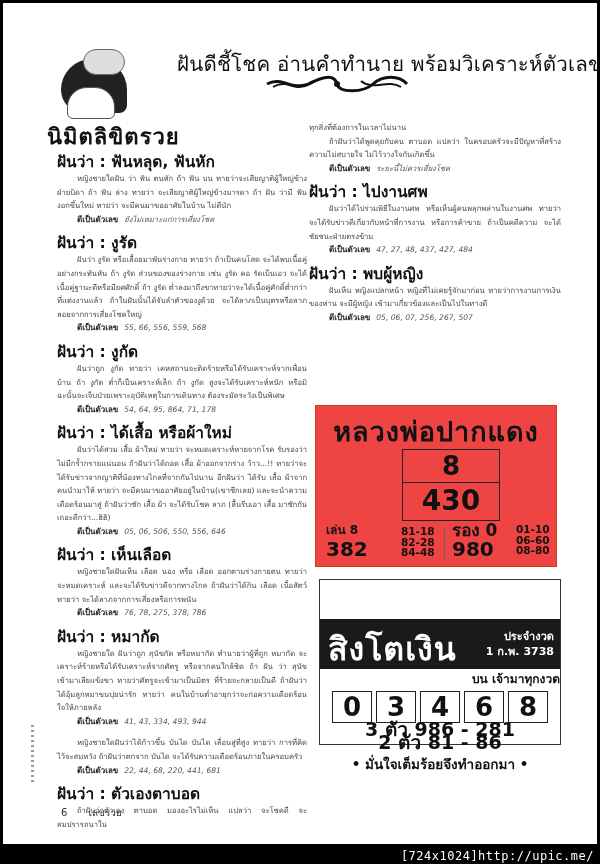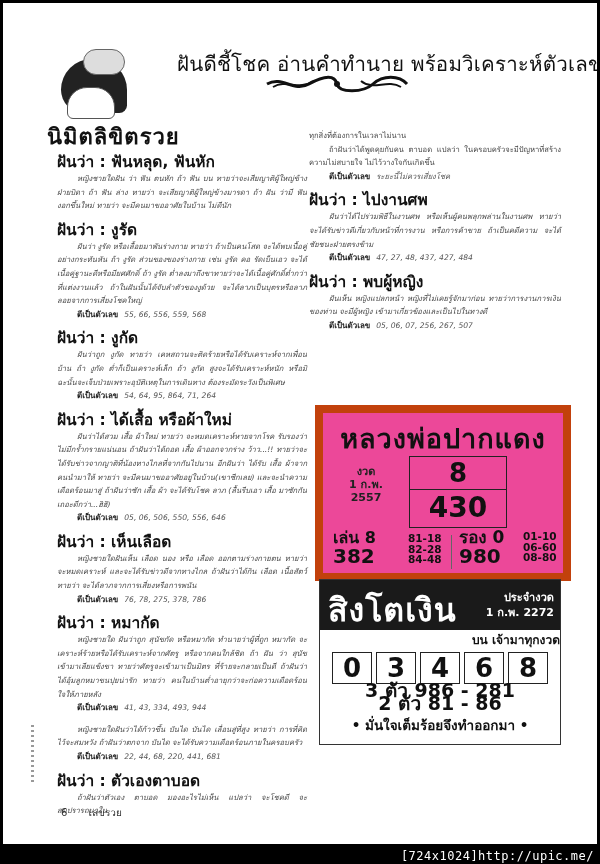--- a/index.html
+++ b/index.html
@@ -13,52 +13,52 @@
   .logo .dark { position:absolute; left:8px; top:12px; width:66px; height:54px; background:#222; border-radius:40px 40px 10px 30px; }
   .logo .cloud { position:absolute; left:30px; top:2px; width:40px; height:24px; background:#ddd; border-radius:14px; border:1px solid #666; }
   .logo .face { position:absolute; left:14px; top:40px; width:46px; height:30px; background:#fff; border-radius:20px 20px 6px 6px; border:1px solid #555; }
   .logo-title { position:absolute; left:44px; top:116px; font-size:22px; font-weight:bold; letter-spacing:1px; color:#111; }
   .headline { position:absolute; left:174px; top:44px; font-size:20.5px; color:#111; white-space:nowrap; letter-spacing:0.2px; }
   .ornament { position:absolute; left:260px; top:72px; width:148px; height:18px; }
 
   
   .col { position:absolute; font-size:7.6px; line-height:13.6px; color:#444; }
   .col-left { left:54px; top:150px; width:250px; }
-  .col-right { left:306px; top:126px; width:252px; }
+  .col-right { left:306px; top:118px; width:252px; }
   .entry { margin-bottom:8px; }
   .entry h3 { margin:0; font-size:15.5px; line-height:19px; font-weight:bold; color:#111; }
-  .entry p { margin:0; text-indent:20px; text-align:justify;font-style:italic; }
+  .entry p { margin:0; text-indent:20px; text-align:justify; }
   .lucky { padding-left:20px; }
   .lucky b { color:#222; font-size:8px; margin-right:6px; }
   .lucky i { font-style:italic; color:#555; }
   .cont { margin:0 0 8px 0; }
   .cont p { margin:0; text-align:justify; }
   .cont p.ind { text-indent:20px; }
 
   
-  .box1 { position:absolute; left:312px; top:402px; width:240px; height:160px; border:8px solid #c2410c; background:#ec4899; }
+  .box1 { position:absolute; left:312px; top:402px; width:240px; height:160px; border:1px solid #c2410c; background:#ef4444; }
   .box1 .title { position:absolute; left:0; right:0; top:4px; text-align:center; font-size:27px; font-weight:bold; letter-spacing:1px; color:#111; }
   .box1 .draw { position:absolute; left:14px; top:52px; width:58px; text-align:center; font-size:11px; line-height:13px; font-weight:bold; color:#222; }
   .box1 .main { position:absolute; left:86px; top:43px; width:96px; height:70px; border:1.5px solid #222; }
   .box1 .main .top { height:32px; border-bottom:1.5px solid #222; text-align:center; font-size:26px; font-weight:bold; line-height:32px; }
   .box1 .main .bot { text-align:center; font-size:28px; font-weight:bold; line-height:36px; }
   .box1 .play { position:absolute; left:10px; top:116px; font-weight:bold; }
-  .box1 .play .lbl { font-size:16px; line-height:17px; }
+  .box1 .play .lbl { font-size:12px; line-height:17px; }
   .box1 .play .num { font-size:20px; line-height:20px; }
   .box1 .pairs { position:absolute; font-size:10.5px; line-height:10.5px; font-weight:bold; }
   .box1 .pairs1 { left:85px; top:120px; }
   .box1 .pairs2 { left:200px; top:118px; }
   .box1 .sep { position:absolute; left:128px; top:122px; width:1px; height:34px; background:#666; }
   .box1 .sec { position:absolute; left:136px; top:116px; font-weight:bold; }
   .box1 .sec .lbl { font-size:17px; line-height:17px; }
   .box1 .sec .num { font-size:20px; line-height:20px; }
 
   
   .box2 { position:absolute; left:316px; top:576px; width:240px; height:164px; border:1.5px solid #333; background:#fff; }
-  .box2 .banner { height:50px; background:#1a1a1a; position:relative; }
+  .box2 .banner { height:50px; background:#1a1a1a; position:relative;margin-top:39px; }
   .box2 .banner .brand { position:absolute; left:8px; top:4px; color:#fff; font-size:32px; font-weight:bold; letter-spacing:1px; }
   .box2 .banner .per { position:absolute; right:6px; top:10px; color:#fff; font-size:11px; font-weight:bold; text-align:right; line-height:15px; }
   .box2 .sub { text-align:right; font-size:12px; font-weight:bold; margin-top:0; }
   .box2 .digits { display:flex; gap:4px; justify-content:center; margin-top:3px; }
   .box2 .digit { width:38px; height:30px; border:1.5px solid #222; text-align:center; font-size:26px; font-weight:bold; line-height:30px; }
   .box2 .lines { text-align:center; font-size:19px; font-weight:bold; line-height:13px; margin-top:0; }
   .box2 .slogan { text-align:center; font-size:13.5px; font-weight:bold; margin-top:4px; }
 
   .footer { position:absolute; left:58px; top:802px; font-size:10px; color:#333; }
   .footer span { margin-right:18px; }
@@ -80,30 +80,31 @@
   <svg class="ornament" viewBox="0 0 148 18">
     <path d="M4 9 C20 0,30 18,46 9 S72 0,74 9 S100 18,110 9 S136 0,144 9" stroke="#111" stroke-width="3" fill="none"></path>
     <path d="M10 12 C24 4,36 16,50 6 M98 6 C110 16,124 4,138 12" stroke="#111" stroke-width="2" fill="none"></path>
     <circle cx="74" cy="9" r="3" fill="#111"></circle>
   </svg>
 
   <div class="col col-left">
     <div class="entry">
       <h3>ฝันว่า : ฟันหลุด, ฟันหัก</h3>
       <p>หญิงชายใดฝัน ว่า ฟัน ตนหัก ถ้า ฟัน บน ทายว่าจะเสียญาติผู้ใหญ่ข้างฝ่ายบิดา ถ้า ฟัน ล่าง ทายว่า จะเสียญาติผู้ใหญ่ข้างมารดา ถ้า ฝัน ว่ามี ฟัน งอกขึ้นใหม่ ทายว่า จะมีคนมาขออาศัยในบ้าน ไม่ดีนัก</p>
+      <div class="lucky"><b>ตีเป็นตัวเลข</b><i>ยังไม่เหมาะแก่การเสี่ยงโชค</i></div>
     </div>
     <div class="entry">
       <h3>ฝันว่า : งูรัด</h3>
       <p>ฝันว่า งูรัด หรือเลื้อยมาพันร่างกาย ทายว่า ถ้าเป็นคนโสด จะได้พบเนื้อคู่อย่างกระทันหัน ถ้า งูรัด ส่วนของของร่างกาย เช่น งูรัด คอ รัดเบ็นเอว จะได้เนื้อคู่ฐานะดีหรือมียศศักดิ์ ถ้า งูรัด ต่ำลงมาถึงขาทายว่าจะได้เนื้อคู่ศักดิ์ต่ำกว่า ที่แต่งงานแล้ว ถ้าในฝันนั้นได้จับลำตัวของงูด้วย จะได้ลาภเป็นบุตรหรือลาภลอยจากการเสี่ยงโชคใหญ่</p>
       <div class="lucky"><b>ตีเป็นตัวเลข</b><i>55, 66, 556, 559, 568</i></div>
     </div>
     <div class="entry">
       <h3>ฝันว่า : งูกัด</h3>
       <p>ฝันว่าถูก งูกัด ทายว่า เคหสถานจะติดร้ายหรือได้รับเคราะห์จากเพื่อนบ้าน ถ้า งูกัด ต่ำก็เป็นเคราะห์เล็ก ถ้า งูกัด สูงจะได้รับเคราะห์หนัก หรือมิฉะนั้นจะเจ็บป่วยเพราะอุบัติเหตุในการเดินทาง ต้องระมัดระวังเป็นพิเศษ</p>
-      <div class="lucky"><b>ตีเป็นตัวเลข</b><i>54, 64, 95, 864, 71, 264</i></div>
+      <div class="lucky"><b>ตีเป็นตัวเลข</b><i>54, 64, 95, 864, 71, 178</i></div>
     </div>
     <div class="entry">
       <h3>ฝันว่า : ได้เสื้อ หรือผ้าใหม่</h3>
       <p>ฝันว่าได้สวม เสื้อ ผ้าใหม่ ทายว่า จะหมดเคราะห์หายจากโรค รับรองว่าไม่มีกร้ำกรายแน่นอน ถ้าฝันว่าได้ถอด เสื้อ ผ้าออกจากร่าง ว้าว...!! ทายว่าจะได้รับข่าวจากญาติที่น้องทางไกลที่จากกันไปนาน อีกฝันว่า ได้รับ เสื้อ ผ้าจากคนนำมาให้ ทายว่า จะมีคนมาขออาศัยอยู่ในบ้าน(เขาซีกเลย) และจะนำความเดือดร้อนมาสู่ ถ้าฝันว่าซัก เสื้อ ผ้า จะได้รับโชค ลาภ (ลื้นรีบเอา เสื้อ มาซักกันเถอะดีกว่า...ฮิฮิ)</p>
       <div class="lucky"><b>ตีเป็นตัวเลข</b><i>05, 06, 506, 550, 556, 646</i></div>
     </div>
     <div class="entry">
       <h3>ฝันว่า : เห็นเลือด</h3>
       <p>หญิงชายใดฝันเห็น เลือด นอง หรือ เลือด ออกตามร่างกายตน ทายว่า จะหมดเคราะห์ และจะได้รับข่าวดีจากทางไกล ถ้าฝันว่าได้กิน เลือด เนื้อสัตว์ ทายว่า จะได้ลาภจากการเสี่ยงหรือการพนัน</p>
       <div class="lucky"><b>ตีเป็นตัวเลข</b><i>76, 78, 275, 378, 786</i></div>
@@ -136,25 +137,20 @@
     </div>
     <div class="entry">
       <h3>ฝันว่า : พบผู้หญิง</h3>
       <p>ฝันเห็น หญิงแปลกหน้า หญิงที่ไม่เคยรู้จักมาก่อน ทายว่าการงานการเงินของท่าน จะมีผู้หญิง เข้ามาเกี่ยวข้องและเป็นไปในทางดี</p>
       <div class="lucky"><b>ตีเป็นตัวเลข</b><i>05, 06, 07, 256, 267, 507</i></div>
     </div>
   </div>
 
   <div class="box1">
     <div class="title">หลวงพ่อปากแดง</div>
-    <div class="draw">
-      <div>งวด</div>
-      <div>1 ก.พ.</div>
-      <div>2557</div>
-    </div>
     <div class="main">
       <div class="top">8</div>
       <div class="bot">430</div>
     </div>
     <div class="play">
       <div class="lbl">เล่น 8</div>
       <div class="num">382</div>
     </div>
     <div class="pairs pairs1">
       <div>81-18</div>
@@ -171,21 +167,21 @@
       <div>06-60</div>
       <div>08-80</div>
     </div>
   </div>
 
   <div class="box2">
     <div class="banner">
       <div class="brand">สิงโตเงิน</div>
       <div class="per">
         <div>ประจำงวด</div>
-        <div>1 ก.พ. 2272</div>
+        <div>1 ก.พ. 3738</div>
       </div>
     </div>
     <div class="sub">บน เจ้ามาทุกงวด</div>
     <div class="digits">
       <div class="digit">0</div>
       <div class="digit">3</div>
       <div class="digit">4</div>
       <div class="digit">6</div>
       <div class="digit">8</div>
     </div>

